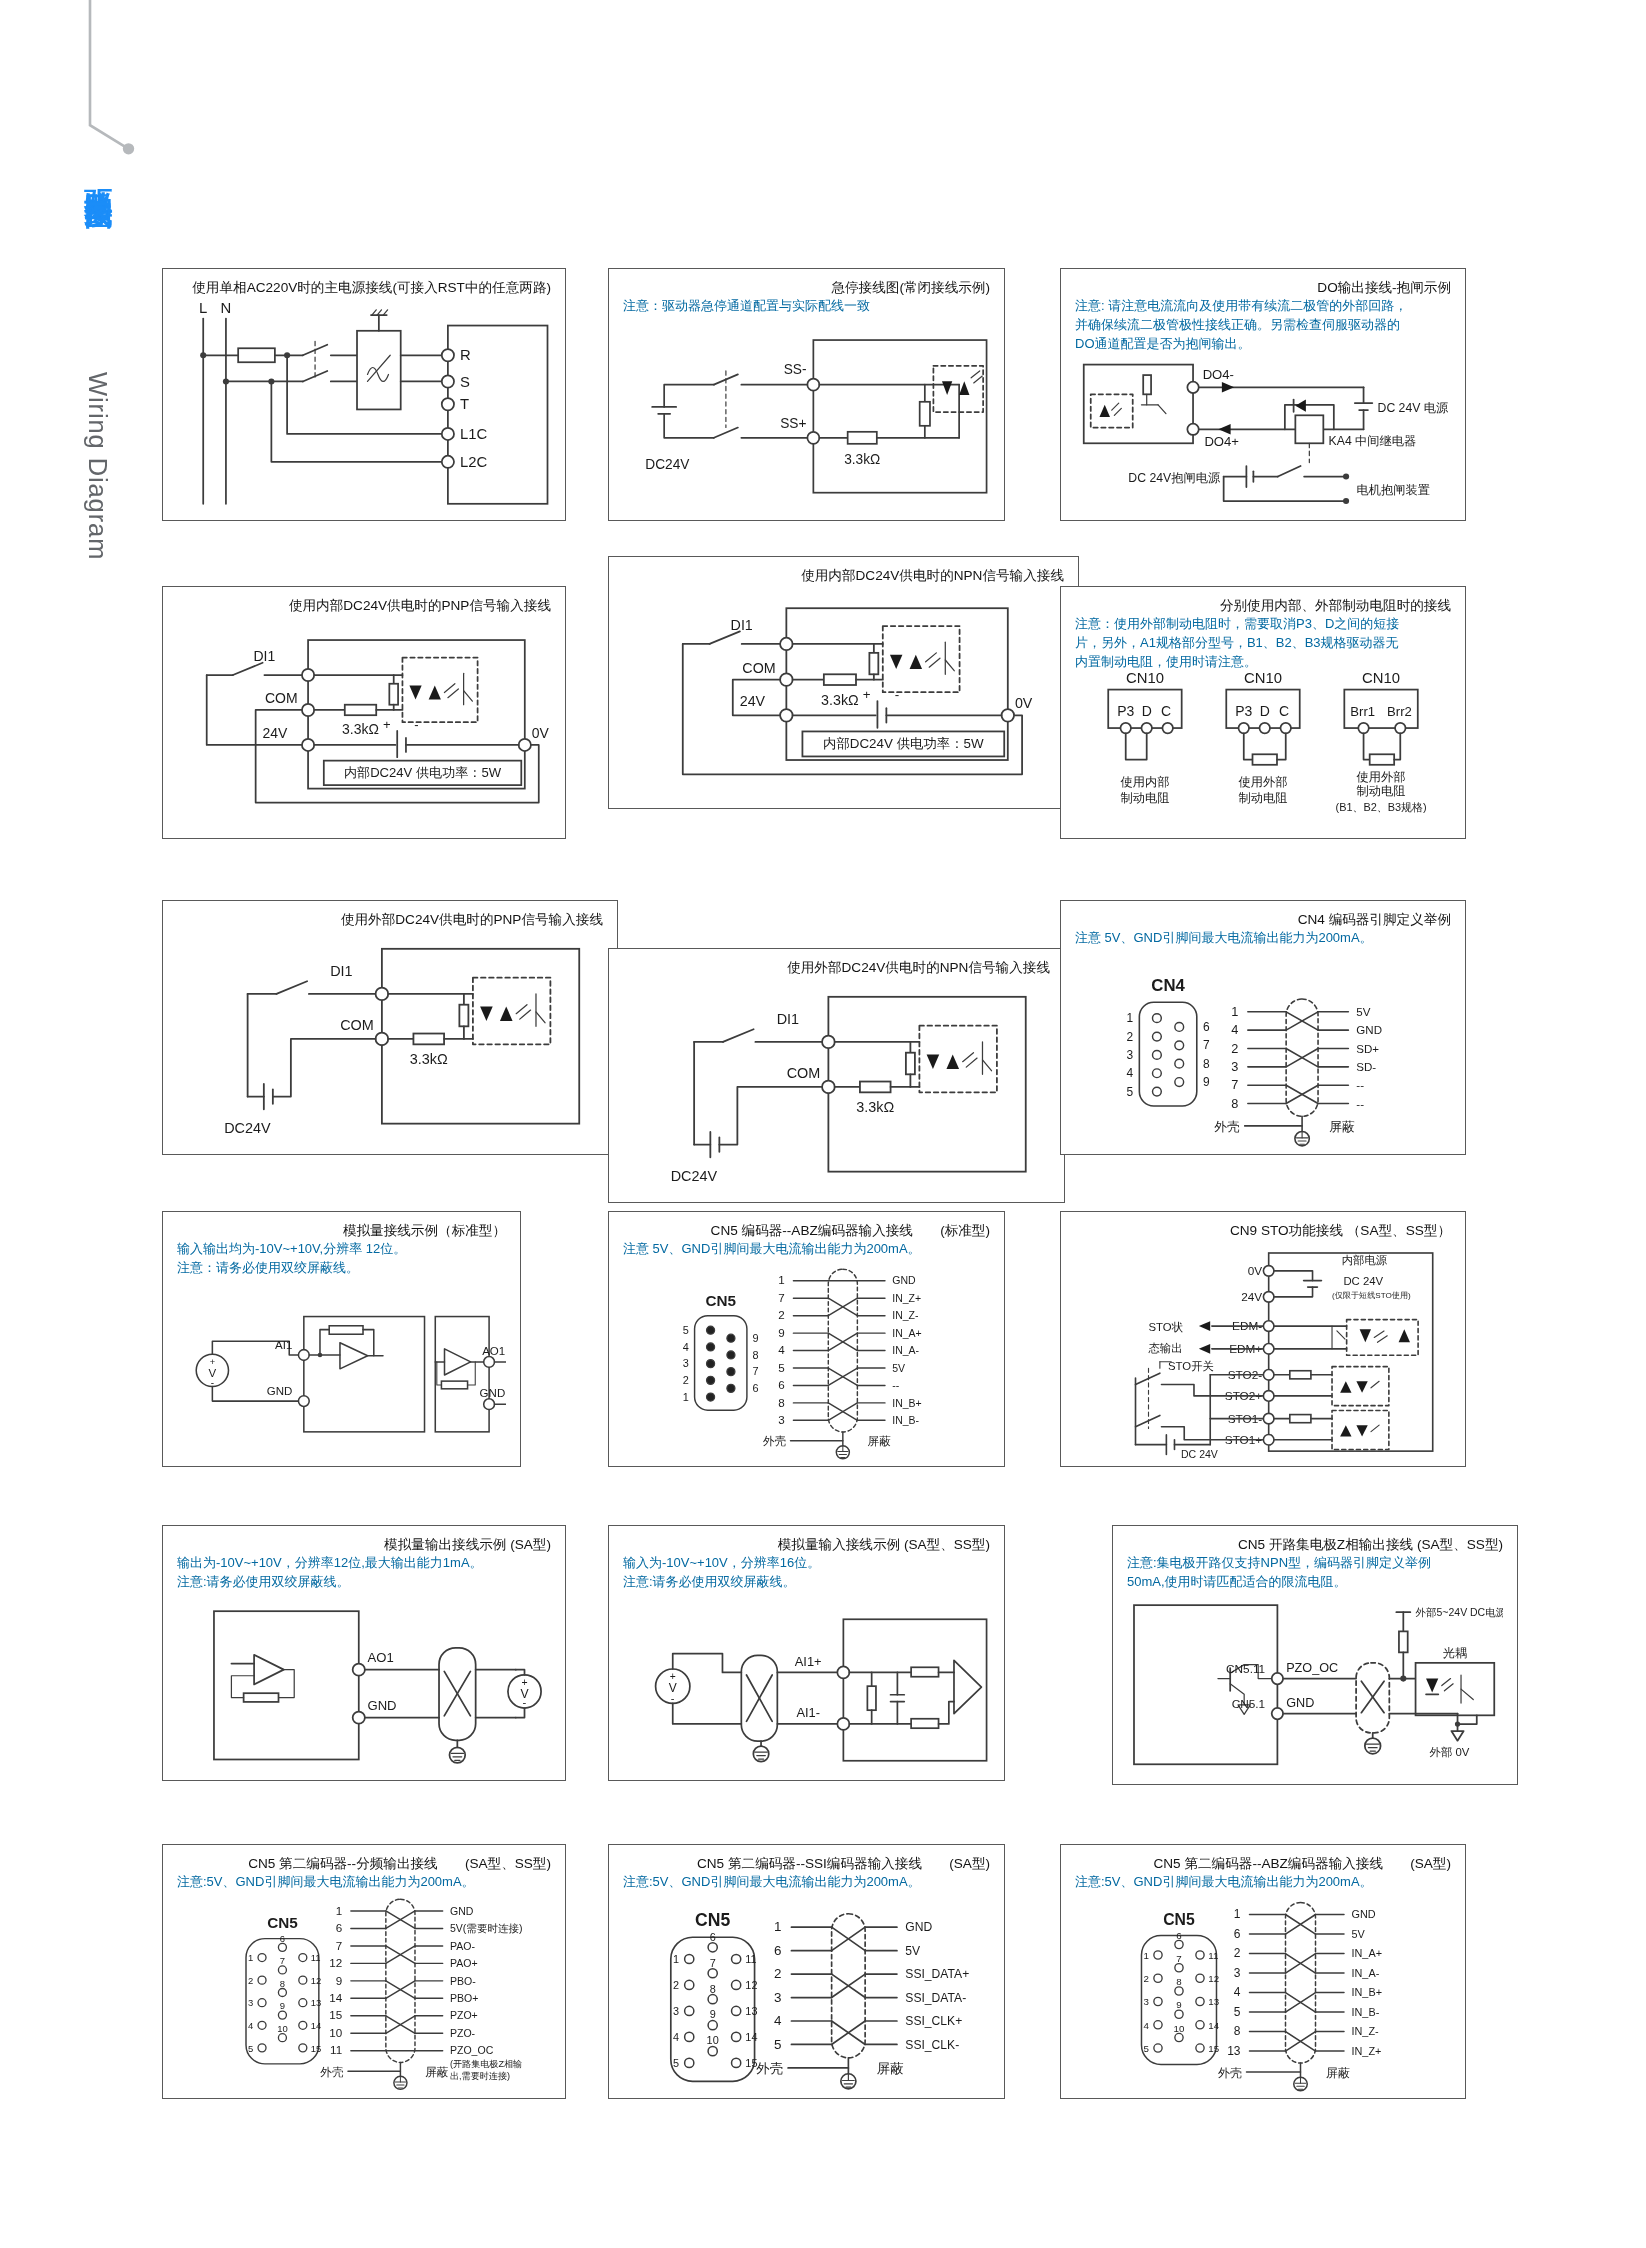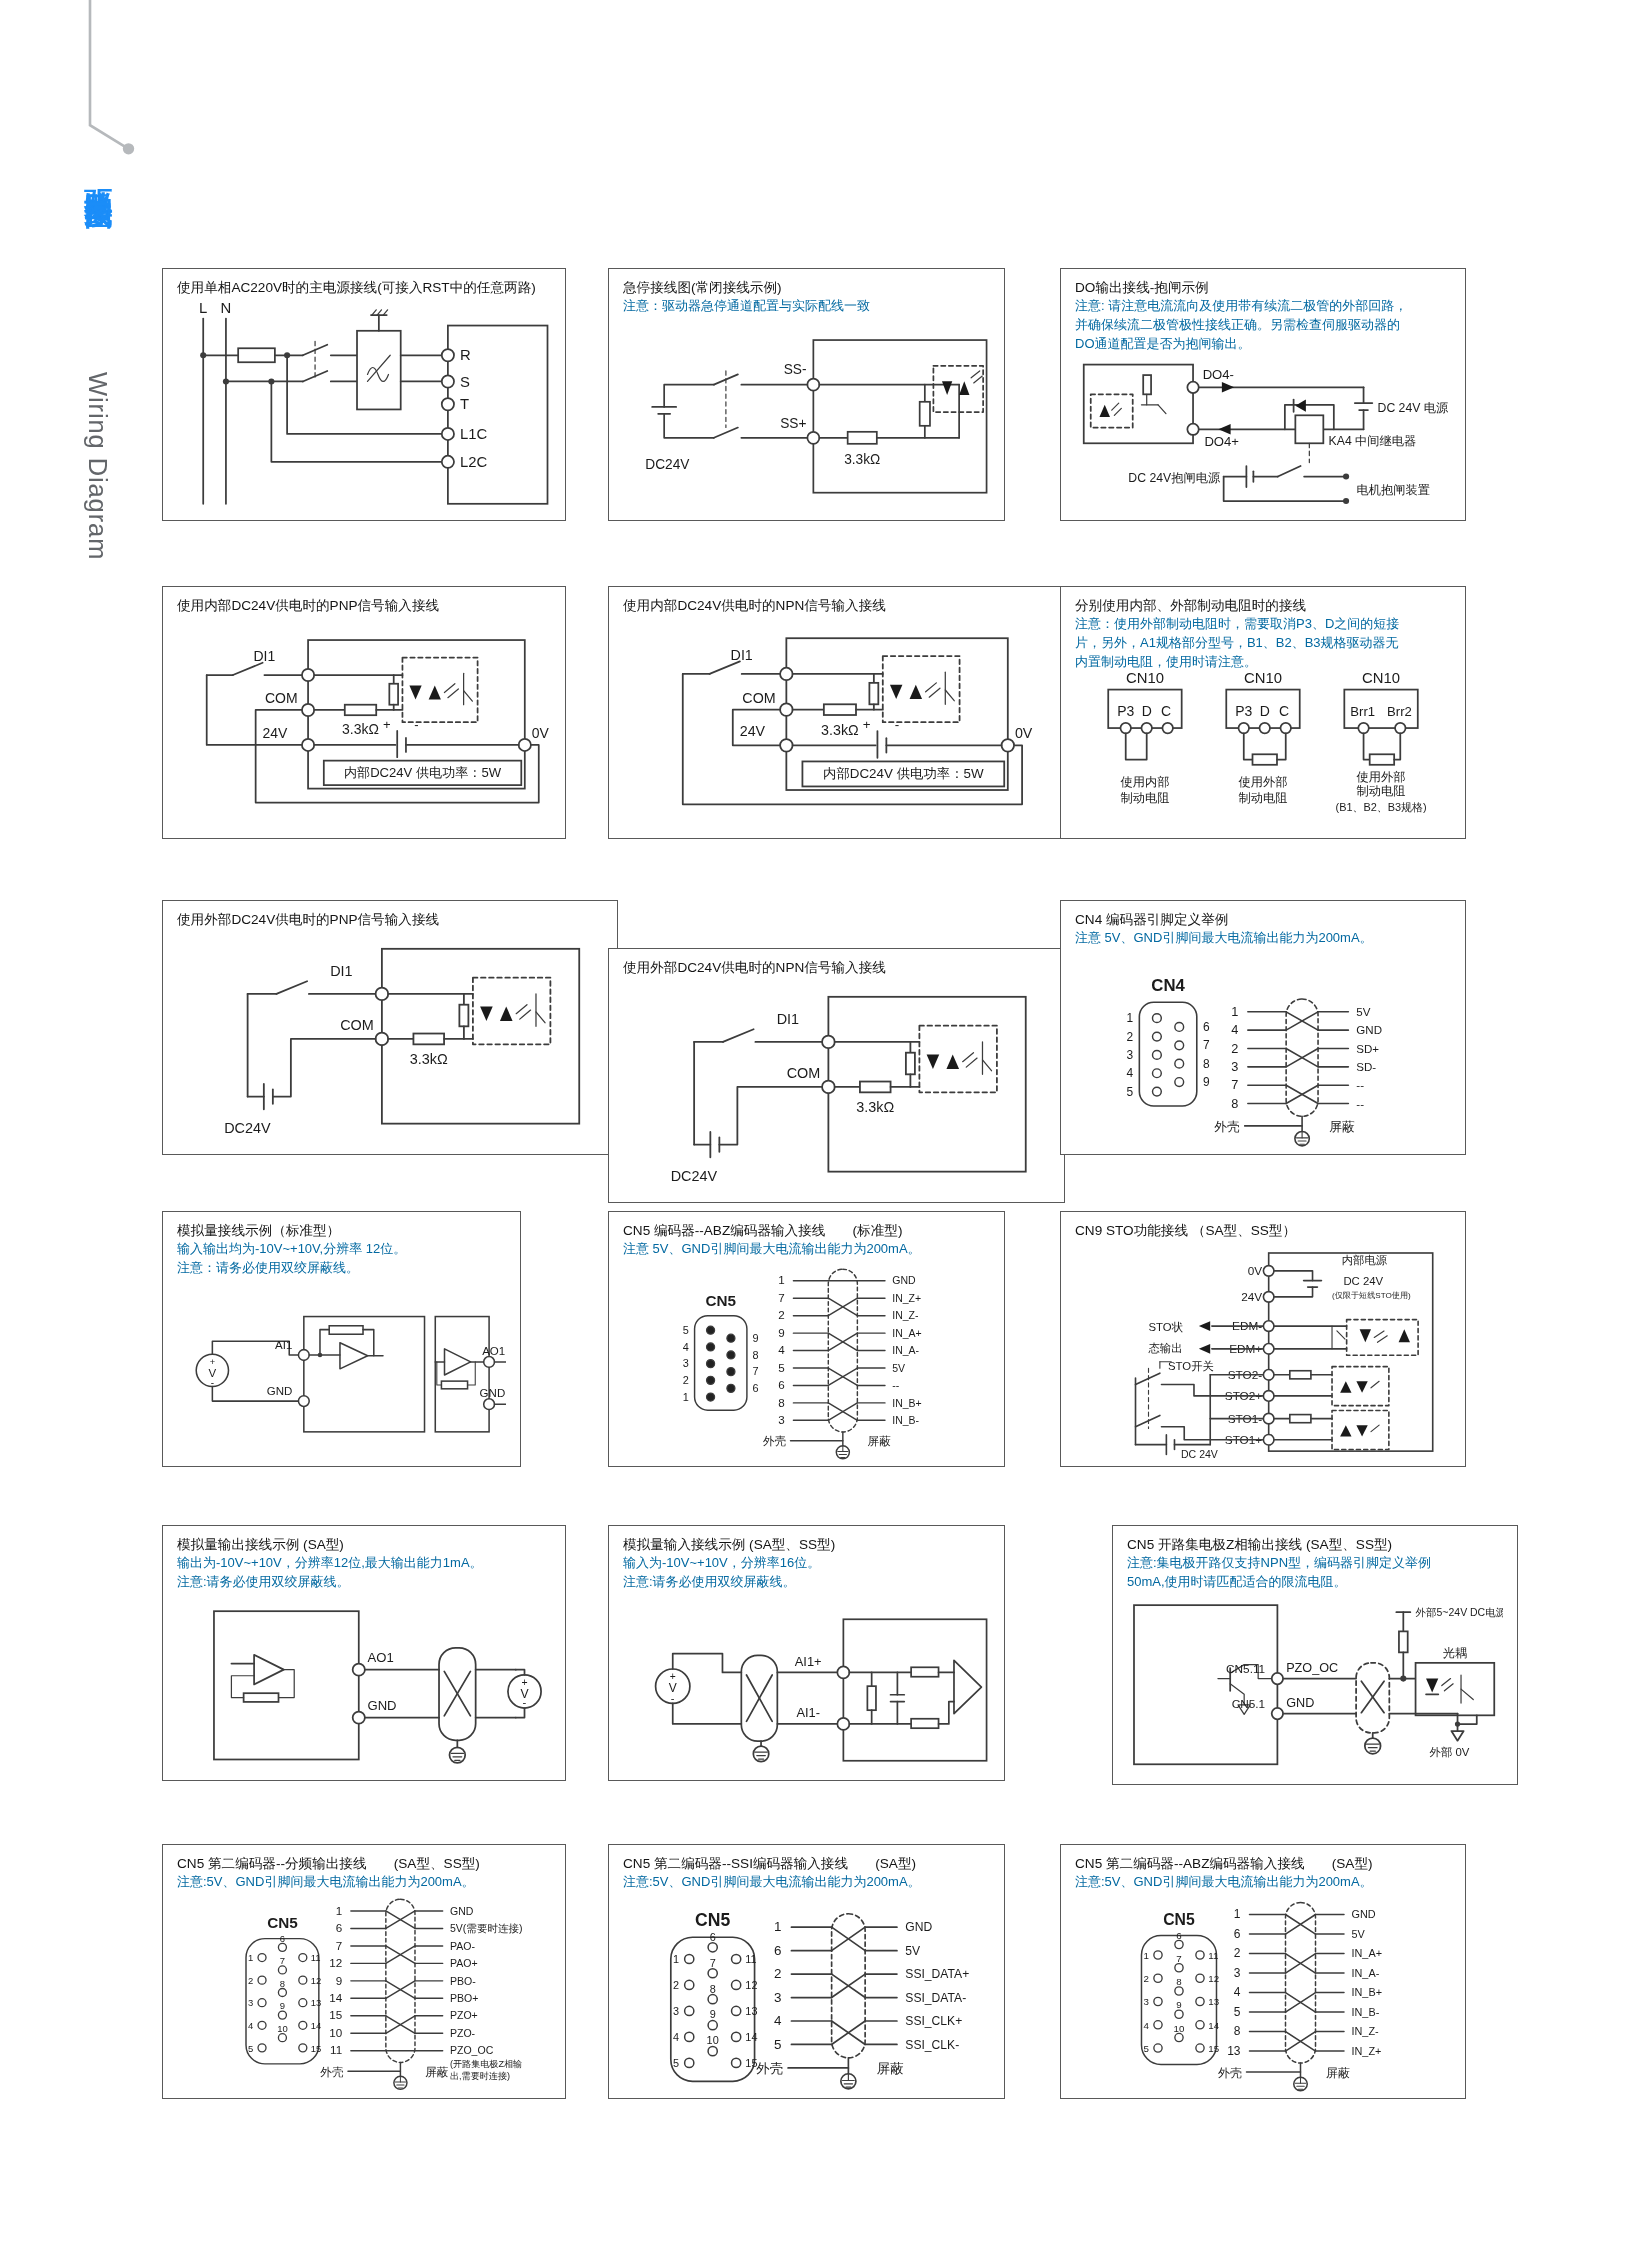--- a/index.html
+++ b/index.html
@@ -1,20 +1,20 @@
 <!DOCTYPE html>
 <html style="font-size:14px"><head>
 <meta charset="utf-8">
 <style>
   html,body{margin:0;padding:0;background:#fff;}
   #page{position:relative;width:1647px;height:2248px;background:#fff;
         font-family:"Liberation Sans","DejaVu Sans",sans-serif;overflow:hidden;}
   .panel{position:absolute;border:1.8px solid #595959;background:#fff;box-sizing:border-box;
          padding:8.8px 14px 5.3px 14px;display:flex;flex-direction:column;}
-  .p-title{font-size:13.6px;color:#141414;line-height:1.4;white-space:nowrap;}
+  .p-title{font-size:13.6px;color:#141414;line-height:1.4;white-space:nowrap;text-align:right;}
   .p-note{font-size:13px;color:#0369a1;line-height:1.45;white-space:nowrap;}
   .p-svg{flex:1;width:100%;min-height:0;}
   svg text{font-family:"Liberation Sans","DejaVu Sans",sans-serif;fill:#1c1c1c;}
   .w{fill:none;stroke:#3c3c3c;stroke-width:2;stroke-linecap:round;stroke-linejoin:round;}
   .thin{stroke-width:1.4;}
   .wd{stroke-dasharray:5 4;}
   .box{fill:#ffffff;stroke:#3c3c3c;stroke-width:2;}
   .term{fill:#ffffff;stroke:#3c3c3c;stroke-width:2;}
   .dot{fill:#3c3c3c;stroke:none;}
   .blk{fill:#1a1a1a;stroke:none;}
@@ -201,21 +201,21 @@
         <line class="w thin" x1="328" y1="84" x2="338" y2="96"></line>
       <text x="240" y="128" font-size="15" text-anchor="middle">+</text>
       <text x="274" y="128" font-size="15" text-anchor="middle">-</text>
       <line class="w" x1="157" y1="146" x2="250" y2="146"></line>
         <line class="w" x1="252" y1="130" x2="252" y2="160"></line>
         <line class="w" x1="262" y1="138" x2="262" y2="154"></line>
         <line class="w" x1="262" y1="146" x2="391" y2="146"></line>
     </svg>
   </section>
 
-  <section class="panel" style="left:608px;top:586px;width:471px;height:253px">
+  <section class="panel" style="left:608px;top:556px;width:471px;height:253px">
     <div class="p-title">使用内部DC24V供电时的NPN信号输入接线</div>
     <svg class="p-svg" viewBox="0 0 428 244" preserveAspectRatio="xMidYMid meet">
       <rect class="box" x="150" y="26" width="248" height="170"></rect>
       <rect class="box" x="168" y="164" width="226" height="28"></rect>
       <text x="281" y="183" font-size="15" text-anchor="middle">内部DC24V 供电功率：5W</text>
       <text x="100" y="50" font-size="16" text-anchor="middle">DI1</text>
       <line class="w" x1="34" y1="66" x2="64" y2="66"></line>
         <line class="w" x1="64" y1="66" x2="98" y2="52"></line>
         <line class="w" x1="100" y1="66" x2="143" y2="66"></line>
       <text x="138" y="98" font-size="16" text-anchor="end">COM</text>

